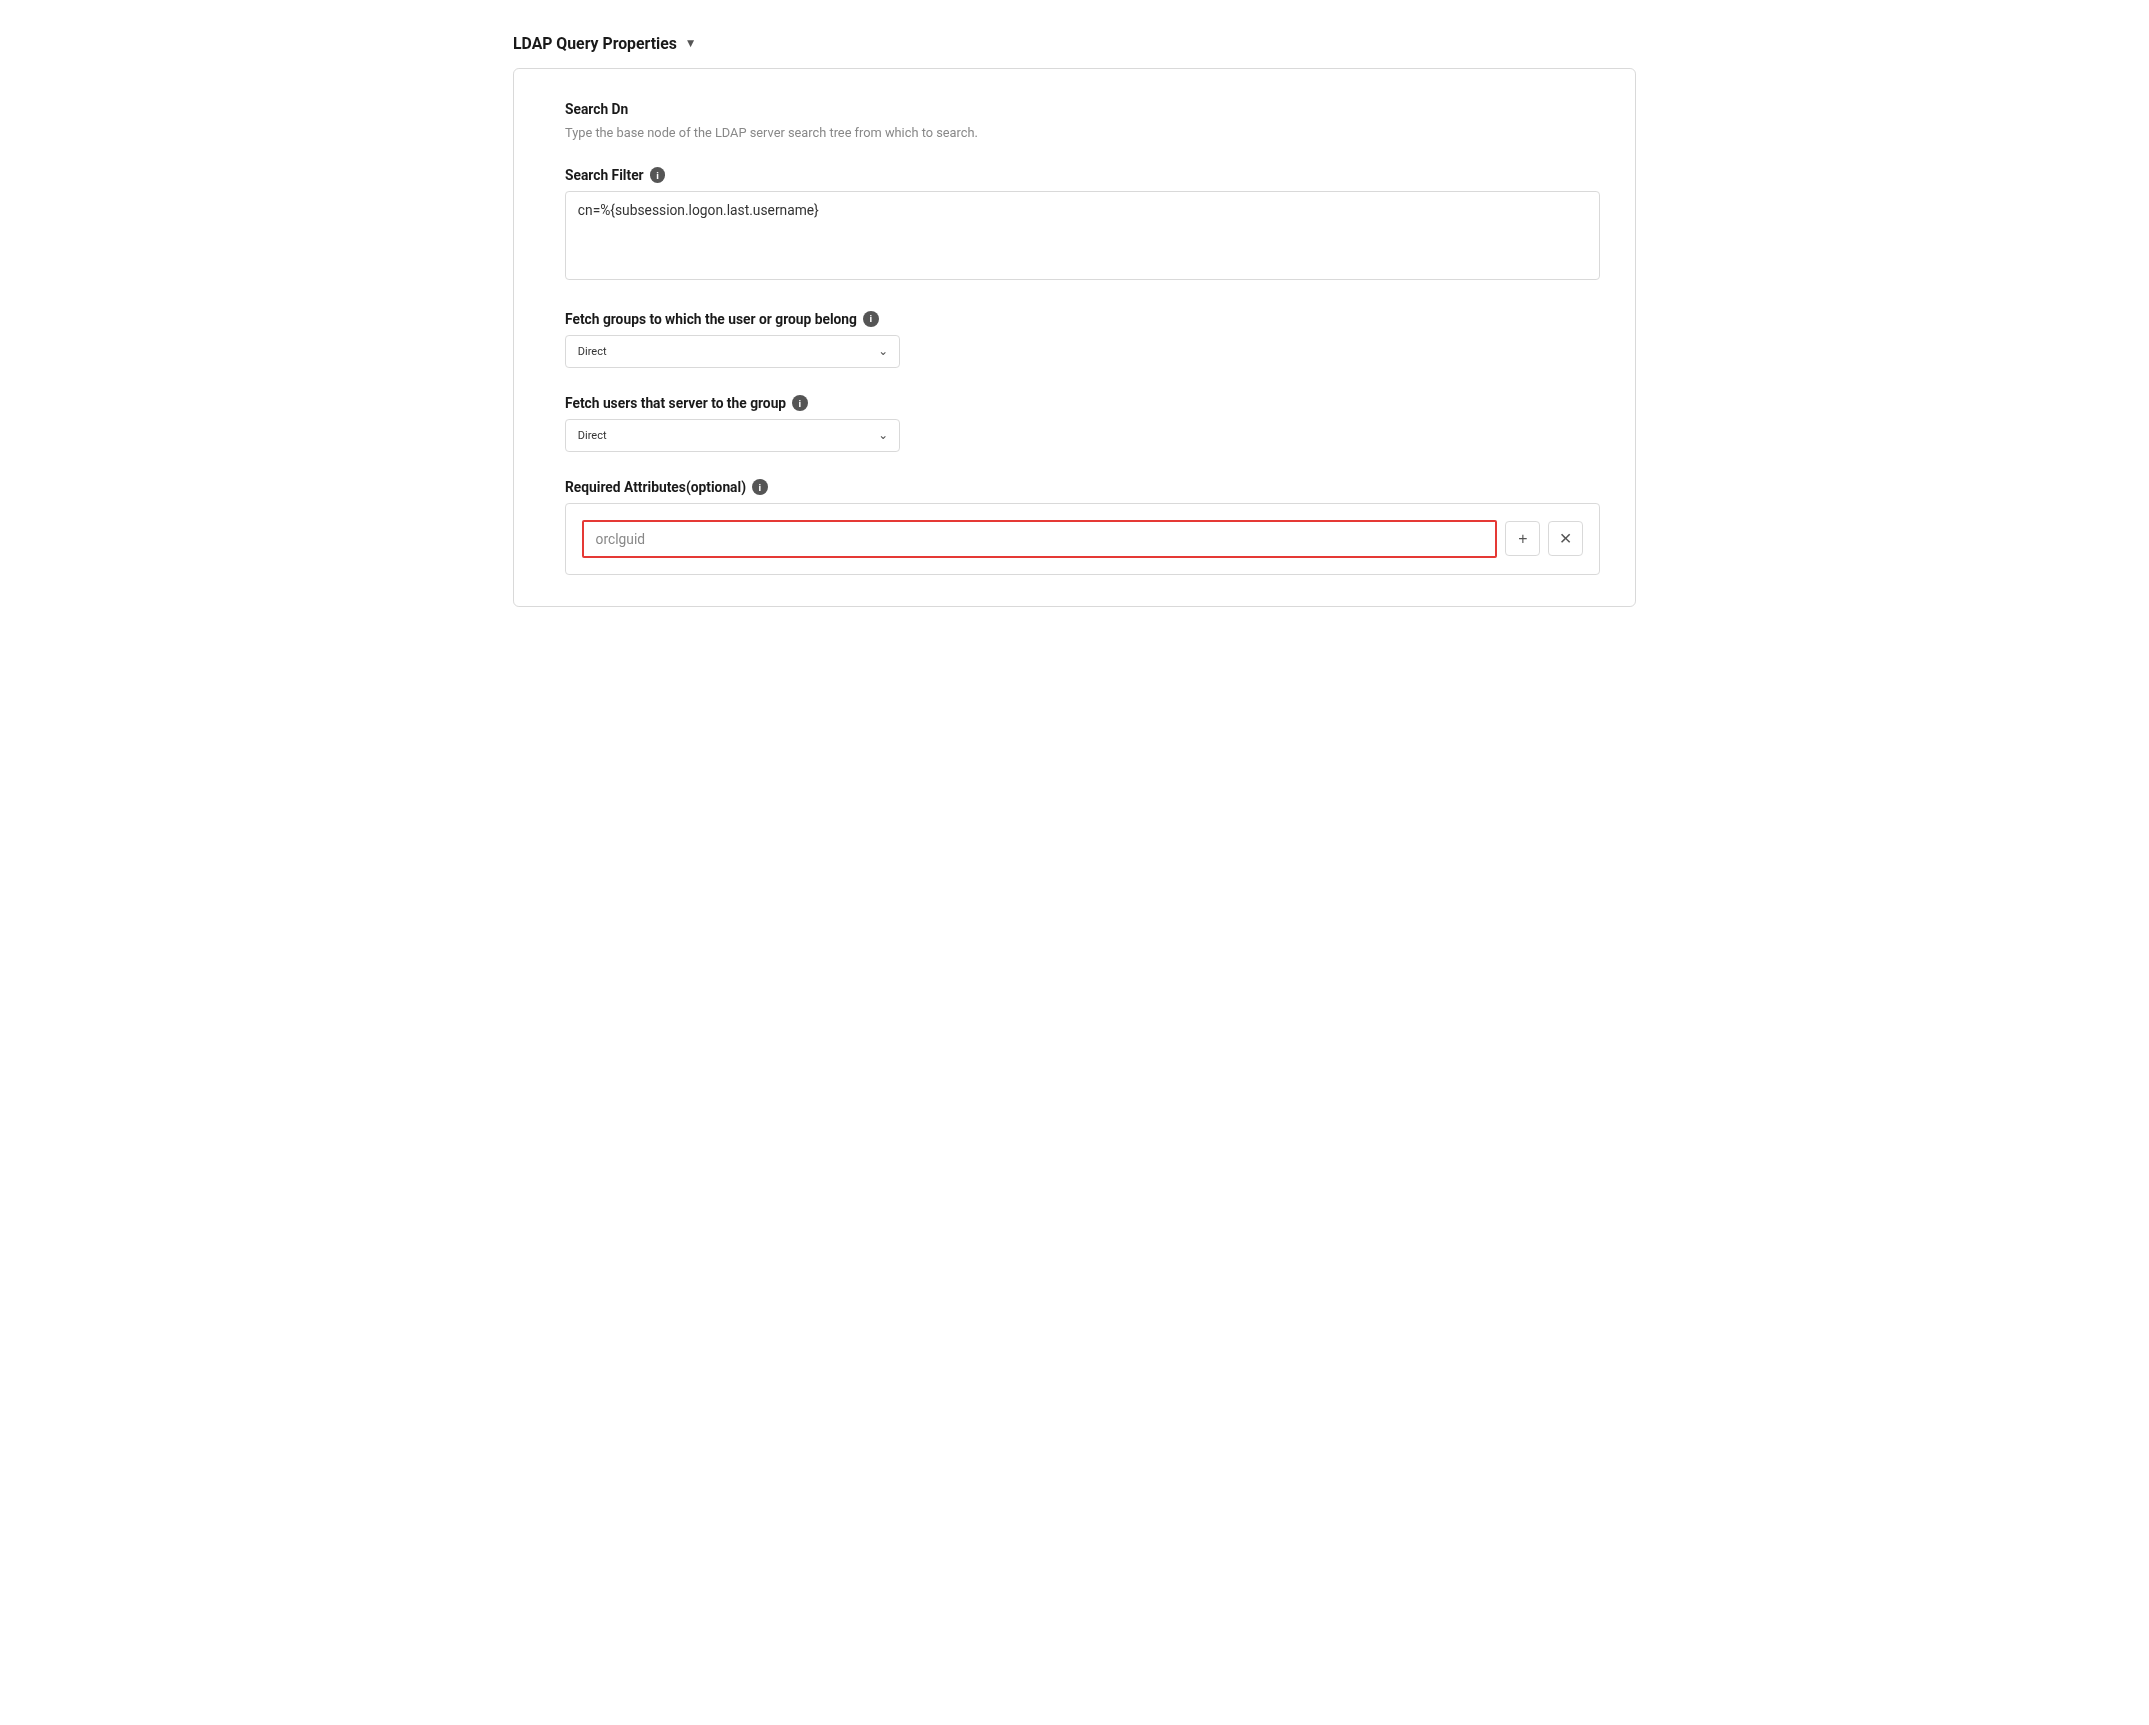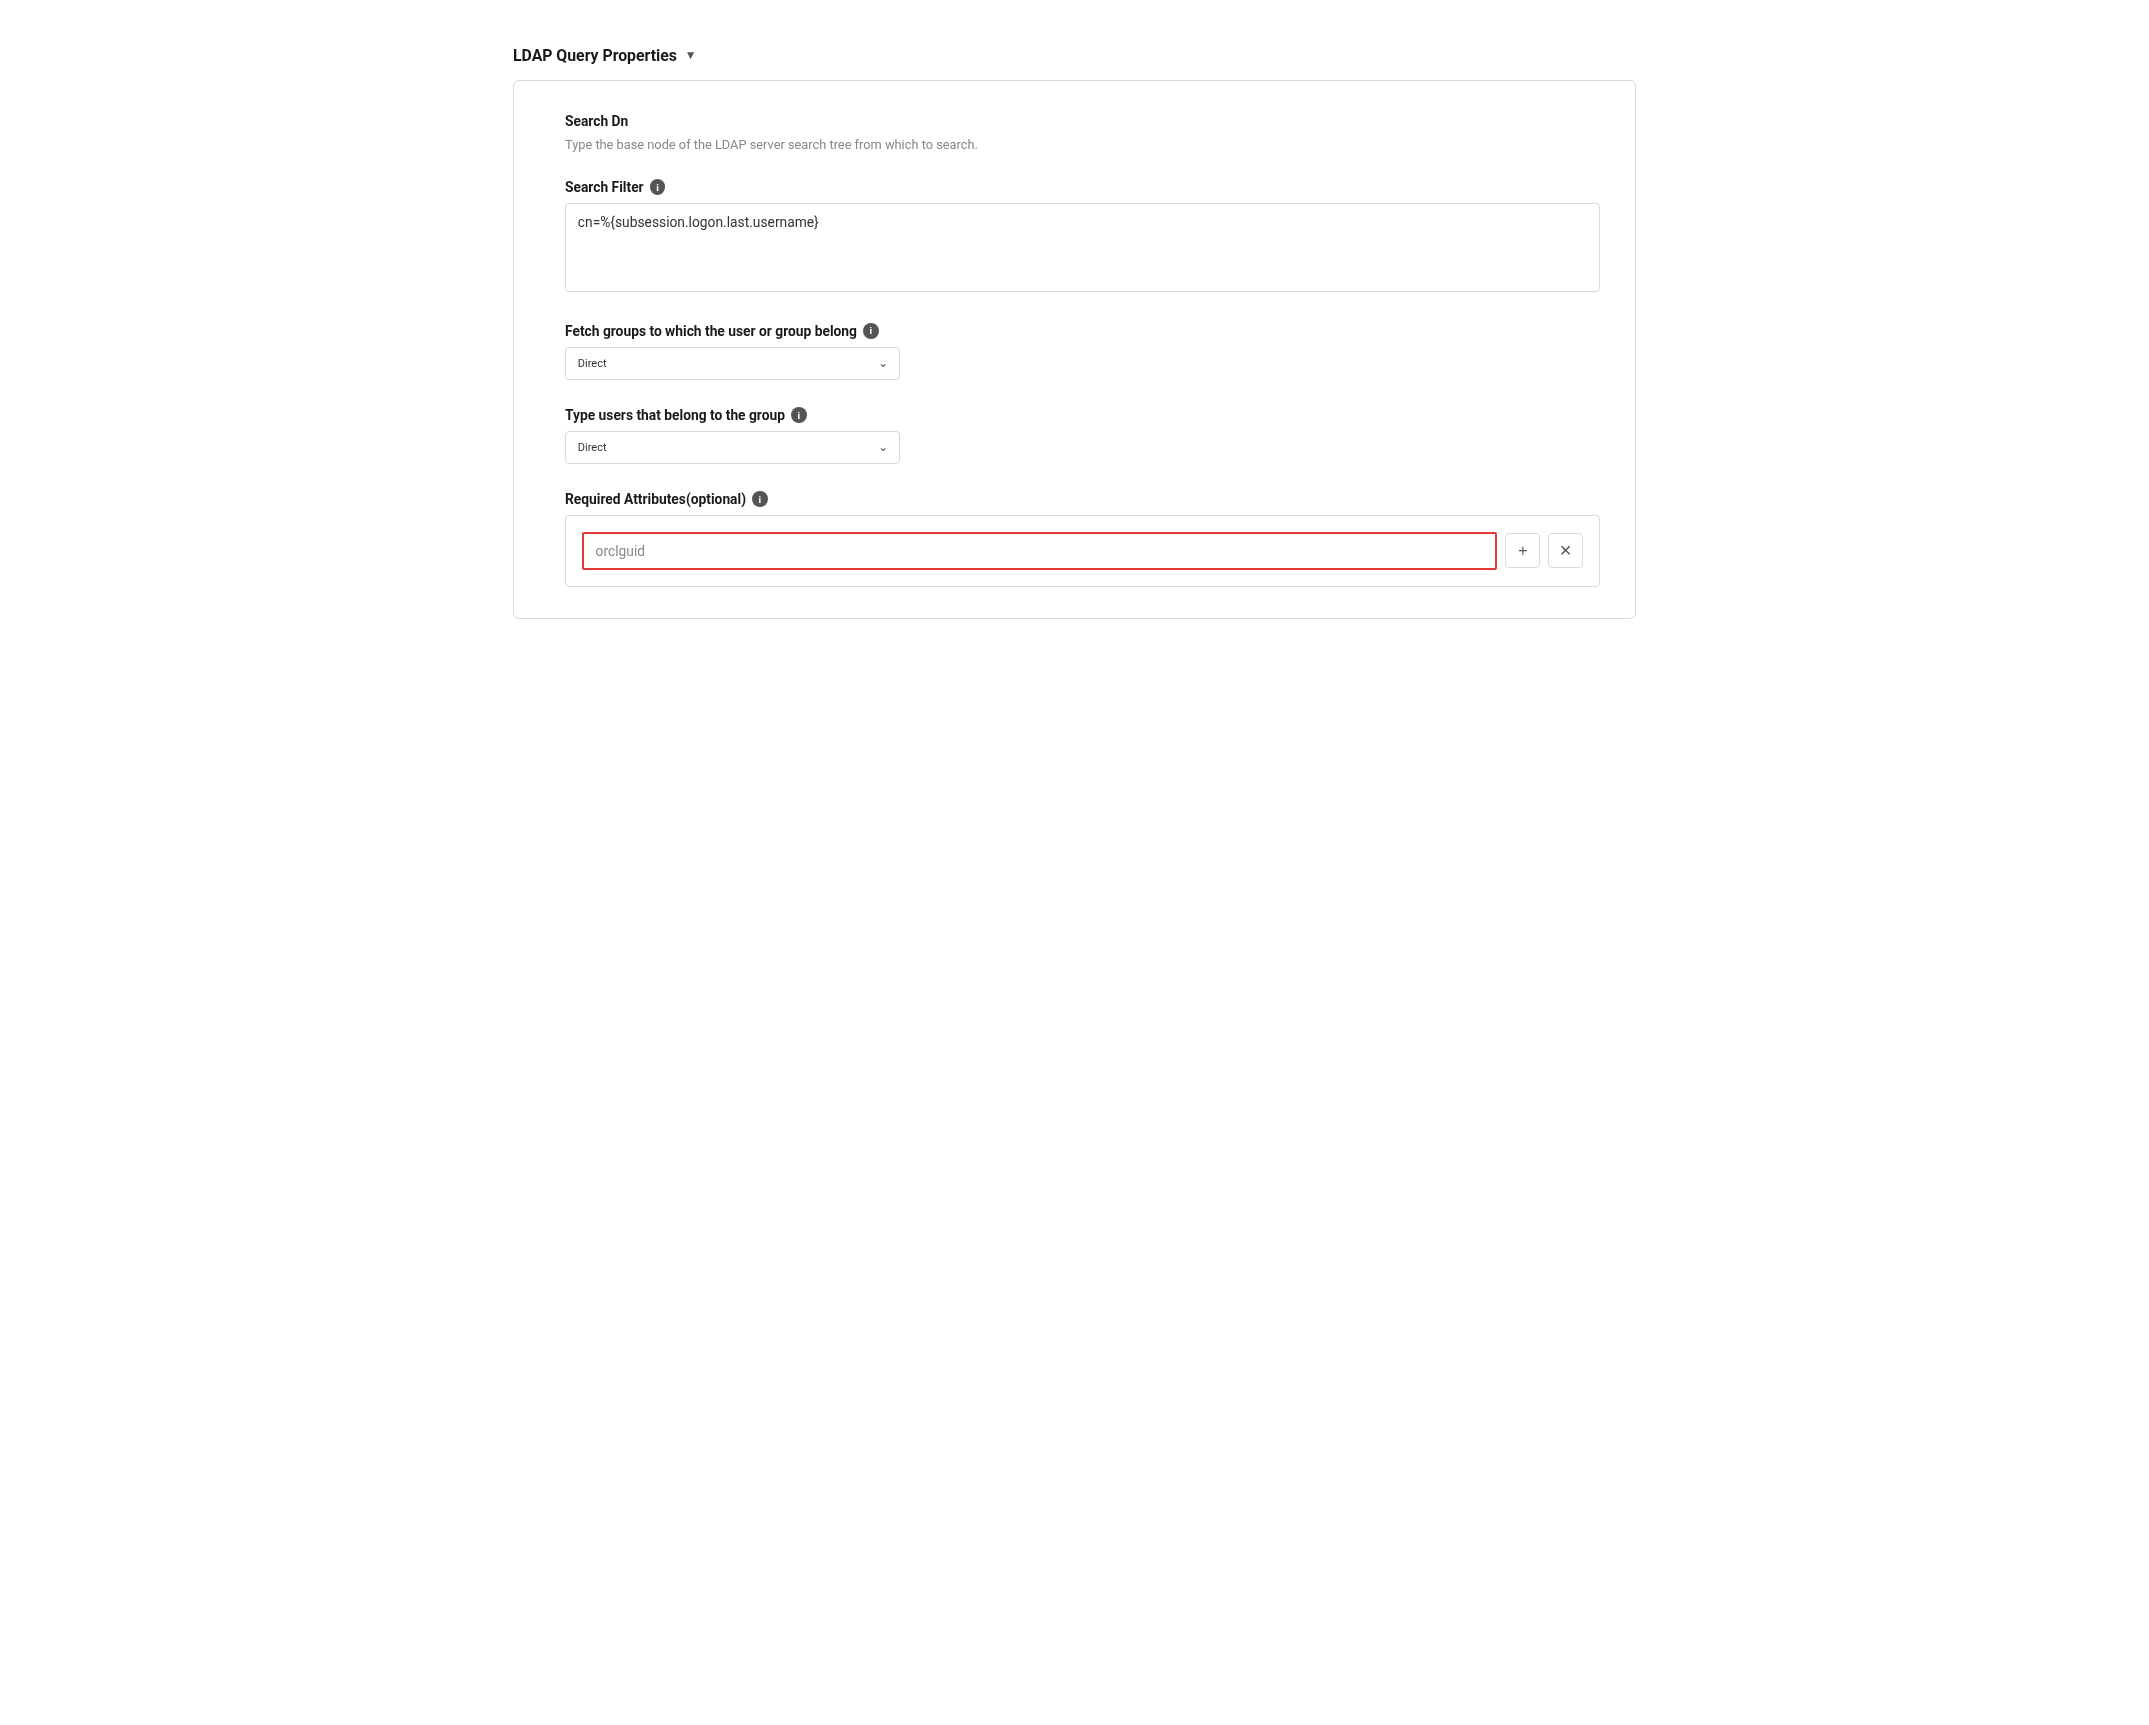--- a/index.html
+++ b/index.html
@@ -11,21 +11,21 @@
     body {
       background: #ffffff;
       font-family: -apple-system, BlinkMacSystemFont, "Segoe UI", Roboto, sans-serif;
       font-size: 13.8px;
       color: #333;
       padding: 29.6px;
     }
 
     .page-container {
       max-width: 1123px;
-      margin: 16px auto;
+      margin: 4px auto;
     }
 
     .section-header {
       display: flex;
       align-items: center;
       gap: 7.9px;
       margin-bottom: 15.8px;
       font-size: 15.8px;
       font-weight: 700;
       color: #1a1a1a;
@@ -211,21 +211,21 @@
           <option value="Direct">Direct</option>
           <option value="Recursive">Recursive</option>
           <option value="None">None</option>
         </select>
         <span class="select-chevron">⌄</span>
       </div>
     </div>
 
     <div class="field-group">
       <div class="field-label">
-        <span>Type users that belong to the group</span>
+        <span>Fetch users that server to the group</span>
         <span class="info-icon">i</span>
       </div>
       <div class="select-wrapper">
         <select class="select-field">
           <option value="Direct">Direct</option>
           <option value="Recursive">Recursive</option>
           <option value="None">None</option>
         </select>
         <span class="select-chevron">⌄</span>
       </div>

